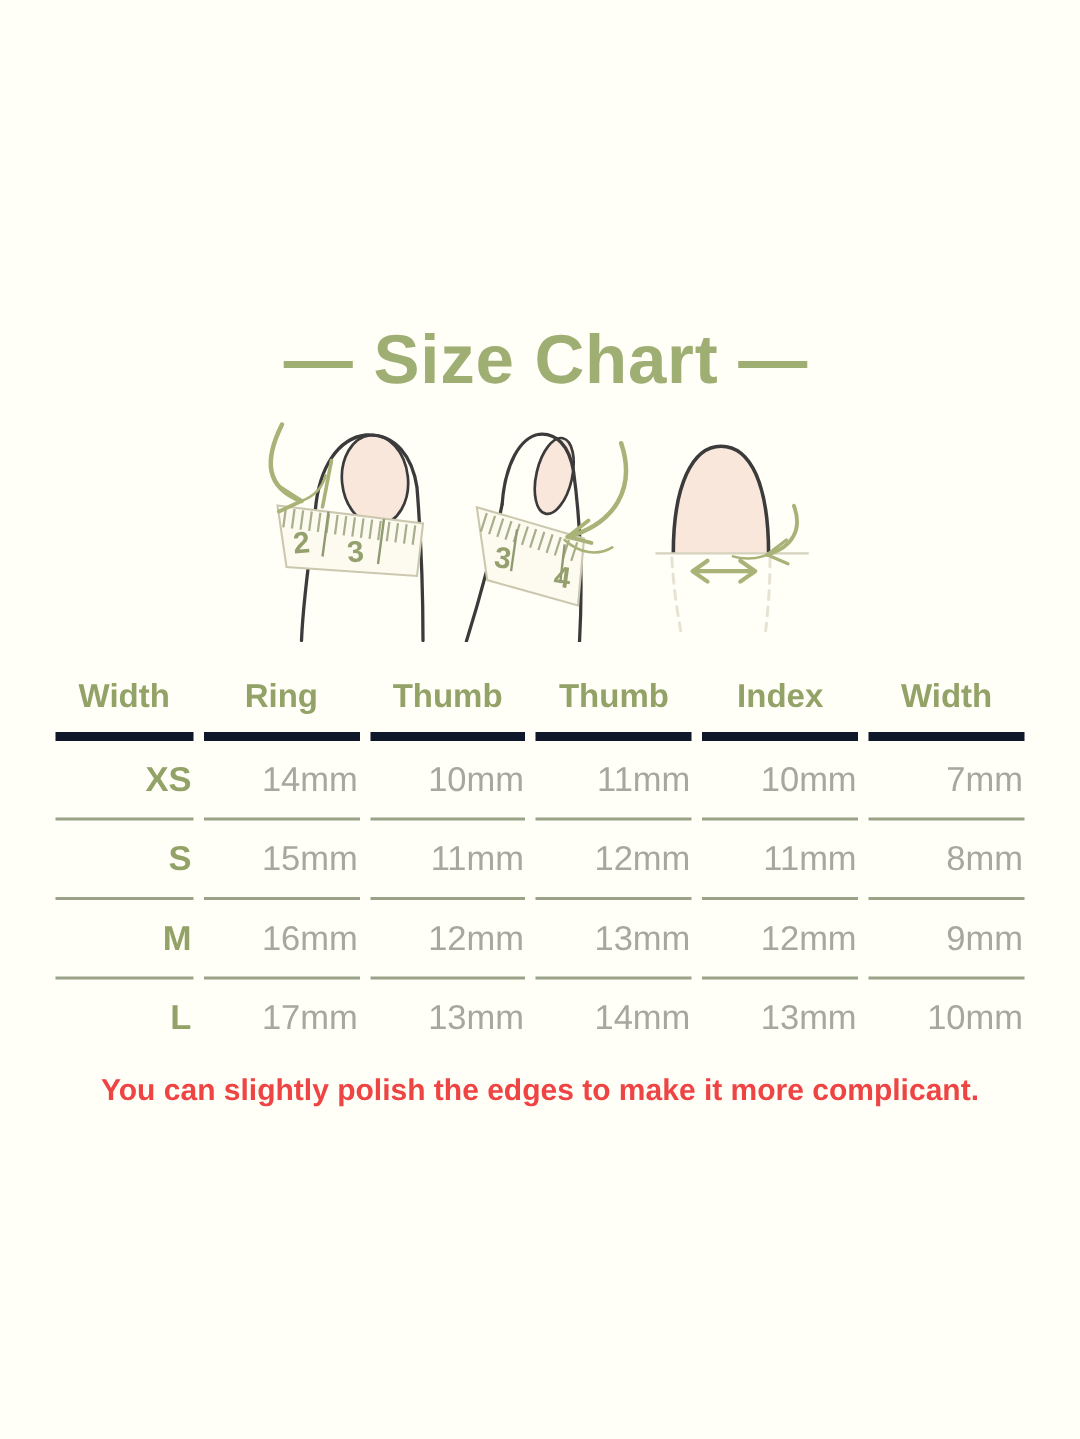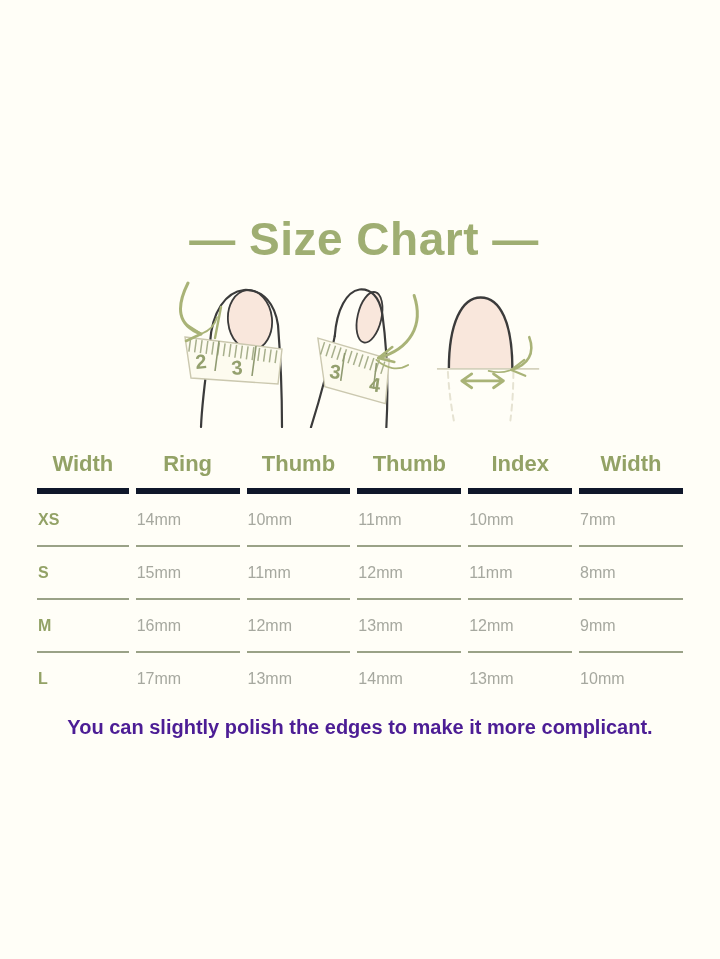--- a/index.html
+++ b/index.html
@@ -37,32 +37,32 @@
     border-collapse:separate; border-spacing:7px 0;
   }
   col.c0 { width:15%; }
   col.c  { width:17%; }
   th {
     font-size:22px; font-weight:700; color:#93a266;
     height:38px; padding:0 0 5px 0; vertical-align:middle; text-align:center;
     border-bottom:6px solid #0f172a;
   }
   td {
-    font-size:16px; color:#a6a89f;
-    height:49px; text-align:left; vertical-align:middle;
+    font-size:23px; color:#a6a89f;
+    height:49px; text-align:right; vertical-align:middle;
     border-bottom:2px solid #9aa287;
     margin-top:21px;
   }
   td.row-label { font-weight:700; color:#93a266; }
   tbody tr:last-child td { border-bottom:none; }
 
   .footer {
     position:absolute; top:716px; left:0; width:720px;
     margin:0; text-align:center;
-    font-size:20px; font-weight:700; color:#4c1d95;
+    font-size:20px; font-weight:700; color:#ef4444;
   }
 </style>
 </head>
 <body>
 
 <div class="page">
 
   <h1 class="title">— Size Chart —</h1>
 
   <div class="figures">

